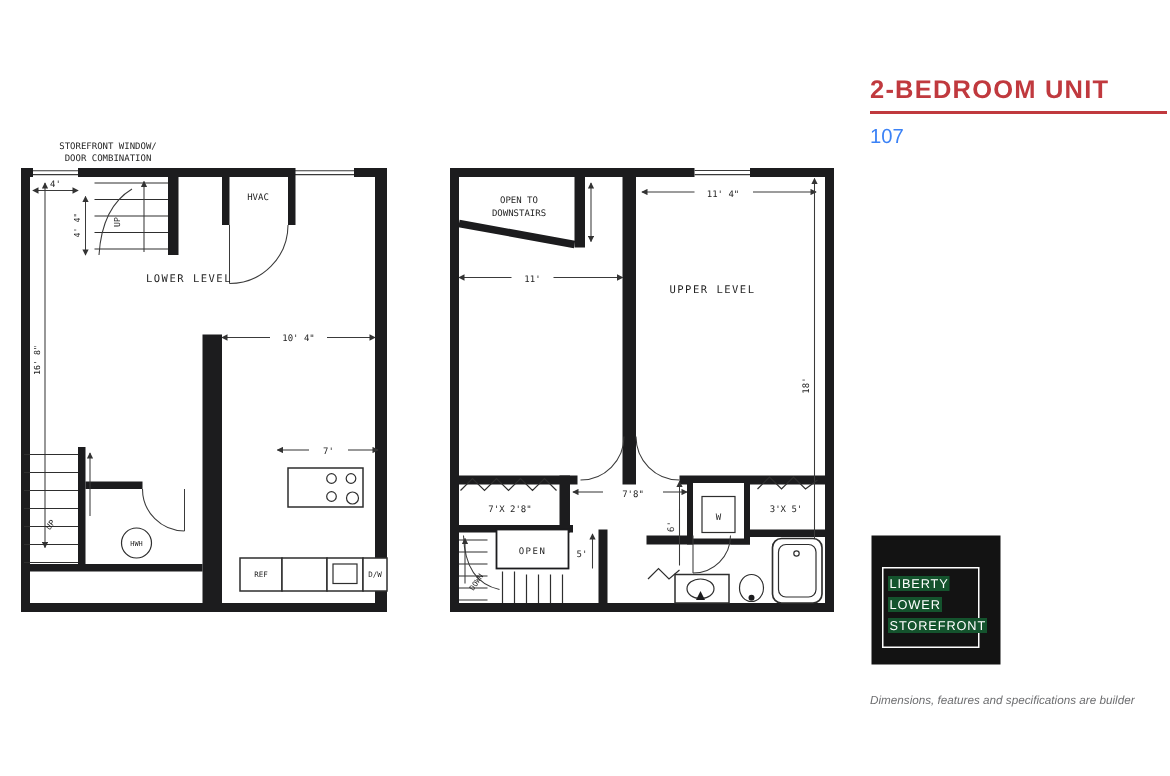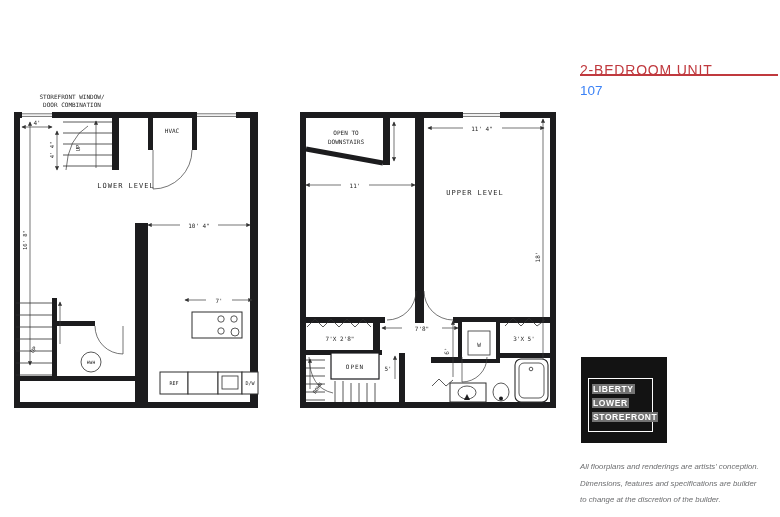--- a/index.html
+++ b/index.html
@@ -2,28 +2,28 @@
 <html><head>
 <meta charset="utf-8">
 <style>
   *{margin:0;padding:0;box-sizing:border-box}
   html,body{width:780px;height:517px;background:#fff;overflow:hidden;
     font-family:"Liberation Sans",sans-serif}
   .sheet{position:absolute;left:0;top:0;width:780px;height:517px;background:#fff}
   .plan{position:absolute}
   #plan-lower{left:8px;top:88px}
   #plan-upper{left:295px;top:105px}
-  .title{position:absolute;left:580px;top:62px;font-size:14px;font-weight:normal;
+  .title{position:absolute;left:580px;top:50px;font-size:17px;font-weight:bold;
     letter-spacing:.8px;color:#c0393e;white-space:nowrap}
   .rule{position:absolute;left:580px;top:74px;width:198px;height:2px;background:#c0393e}
   .unit{position:absolute;left:580px;top:83px;font-size:13.5px;color:#3b82f6}
   .logo{position:absolute;left:581px;top:357px;width:86px;height:86px;background:#131313}
   .logo-frame{position:absolute;left:7px;top:21px;width:65px;height:54px;border:1px solid #fff}
-  .logo-line{position:absolute;left:11px;color:#fff;font-weight:bold;font-size:8.5px;
-    letter-spacing:.6px;line-height:10px;background:#737373;padding:0 1px;white-space:nowrap}
+  .logo-line{position:absolute;left:11px;color:#fff;font-weight:normal;font-size:8.5px;
+    letter-spacing:.6px;line-height:10px;background:#14532d;padding:0 1px;white-space:nowrap}
   .ll1{top:27px}.ll2{top:41px}.ll3{top:55px}
   .disc{position:absolute;left:580px;top:459px;font-style:italic;font-size:7.8px;
     color:#6d6e70;line-height:16.5px}
   .disc div{white-space:nowrap}
   svg text{font-family:"DejaVu Sans Mono",monospace;fill:#1f1f1f}
   .t45{font-size:4.6px}.t5{font-size:5px}.t55{font-size:5.5px}
   .t6{font-size:6px}.t7{font-size:7px}
   .ls1{letter-spacing:1px}
   .wall{fill:#1c1c1e}
   .ln{stroke:#2e2e2e;stroke-width:.8;fill:none}
@@ -231,18 +231,16 @@
   <div class="unit">107</div>
 
   <div class="logo">
     <div class="logo-frame"></div>
     <div class="logo-line ll1">LIBERTY</div>
     <div class="logo-line ll2">LOWER</div>
     <div class="logo-line ll3">STOREFRONT</div>
   </div>
 
   <div class="disc">
-    <div>All floorplans and renderings are artists' conception.</div>
     <div>Dimensions, features and specifications are builder</div>
-    <div>to change at the discretion of the builder.</div>
   </div>
 
 </div>
 
 </body></html>

